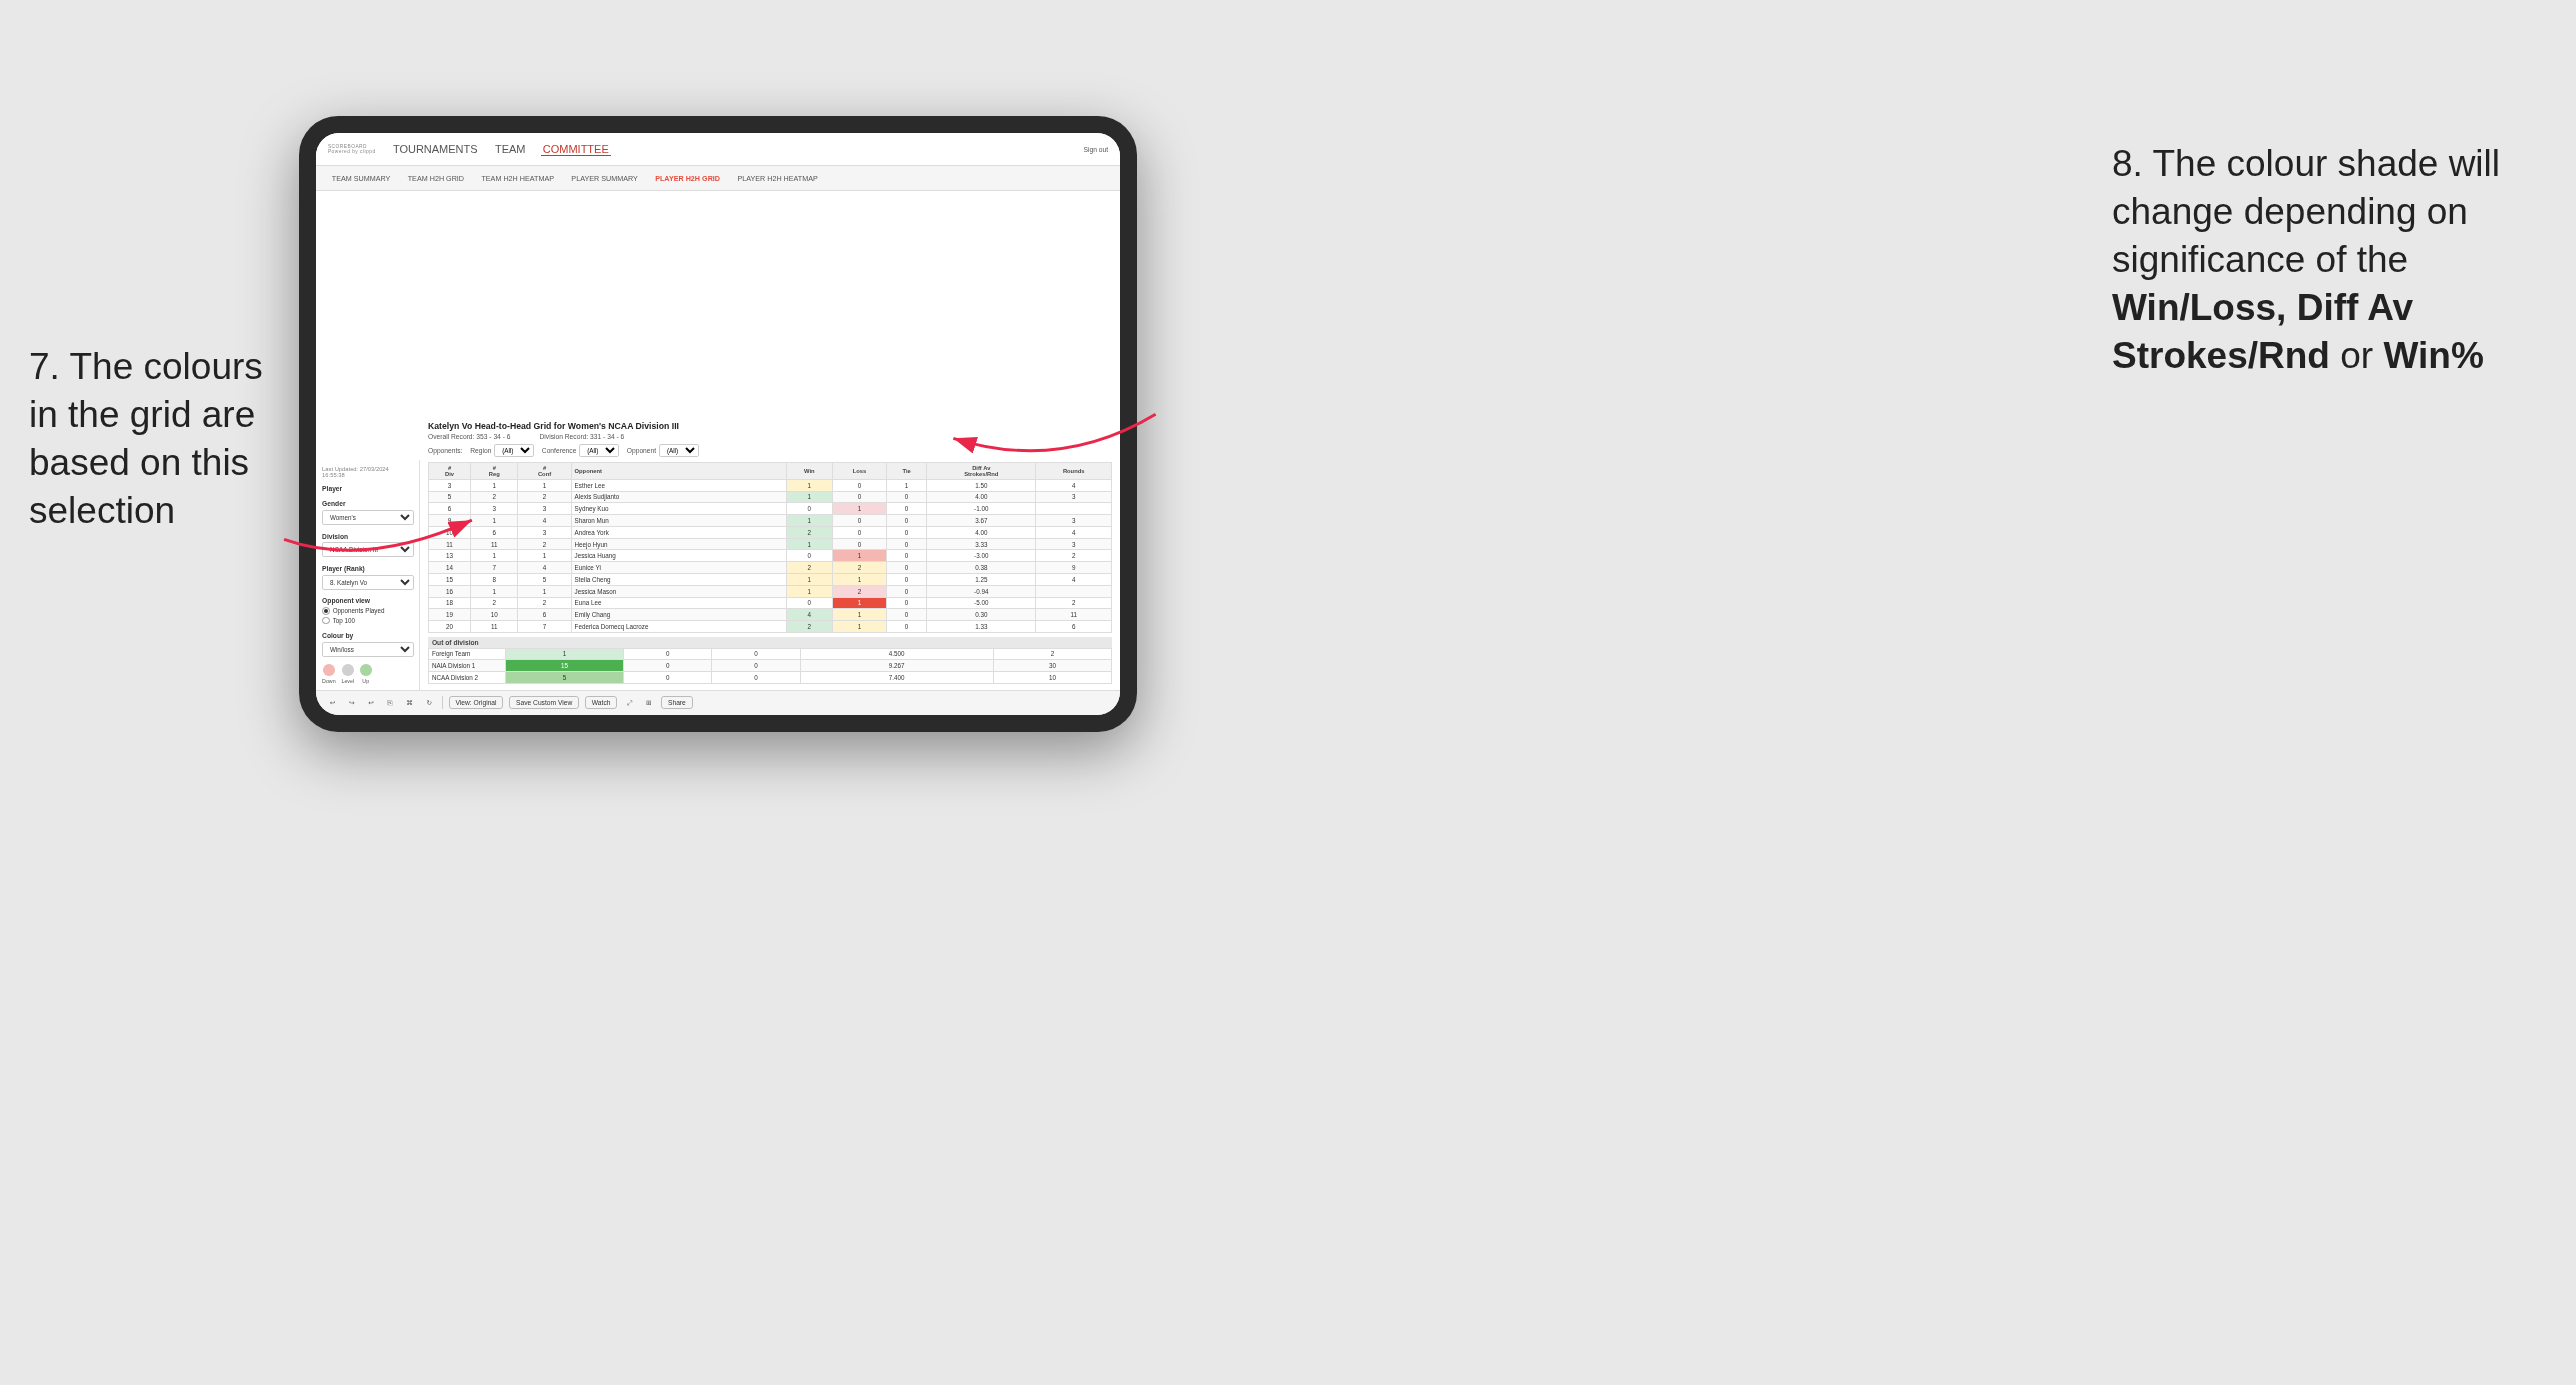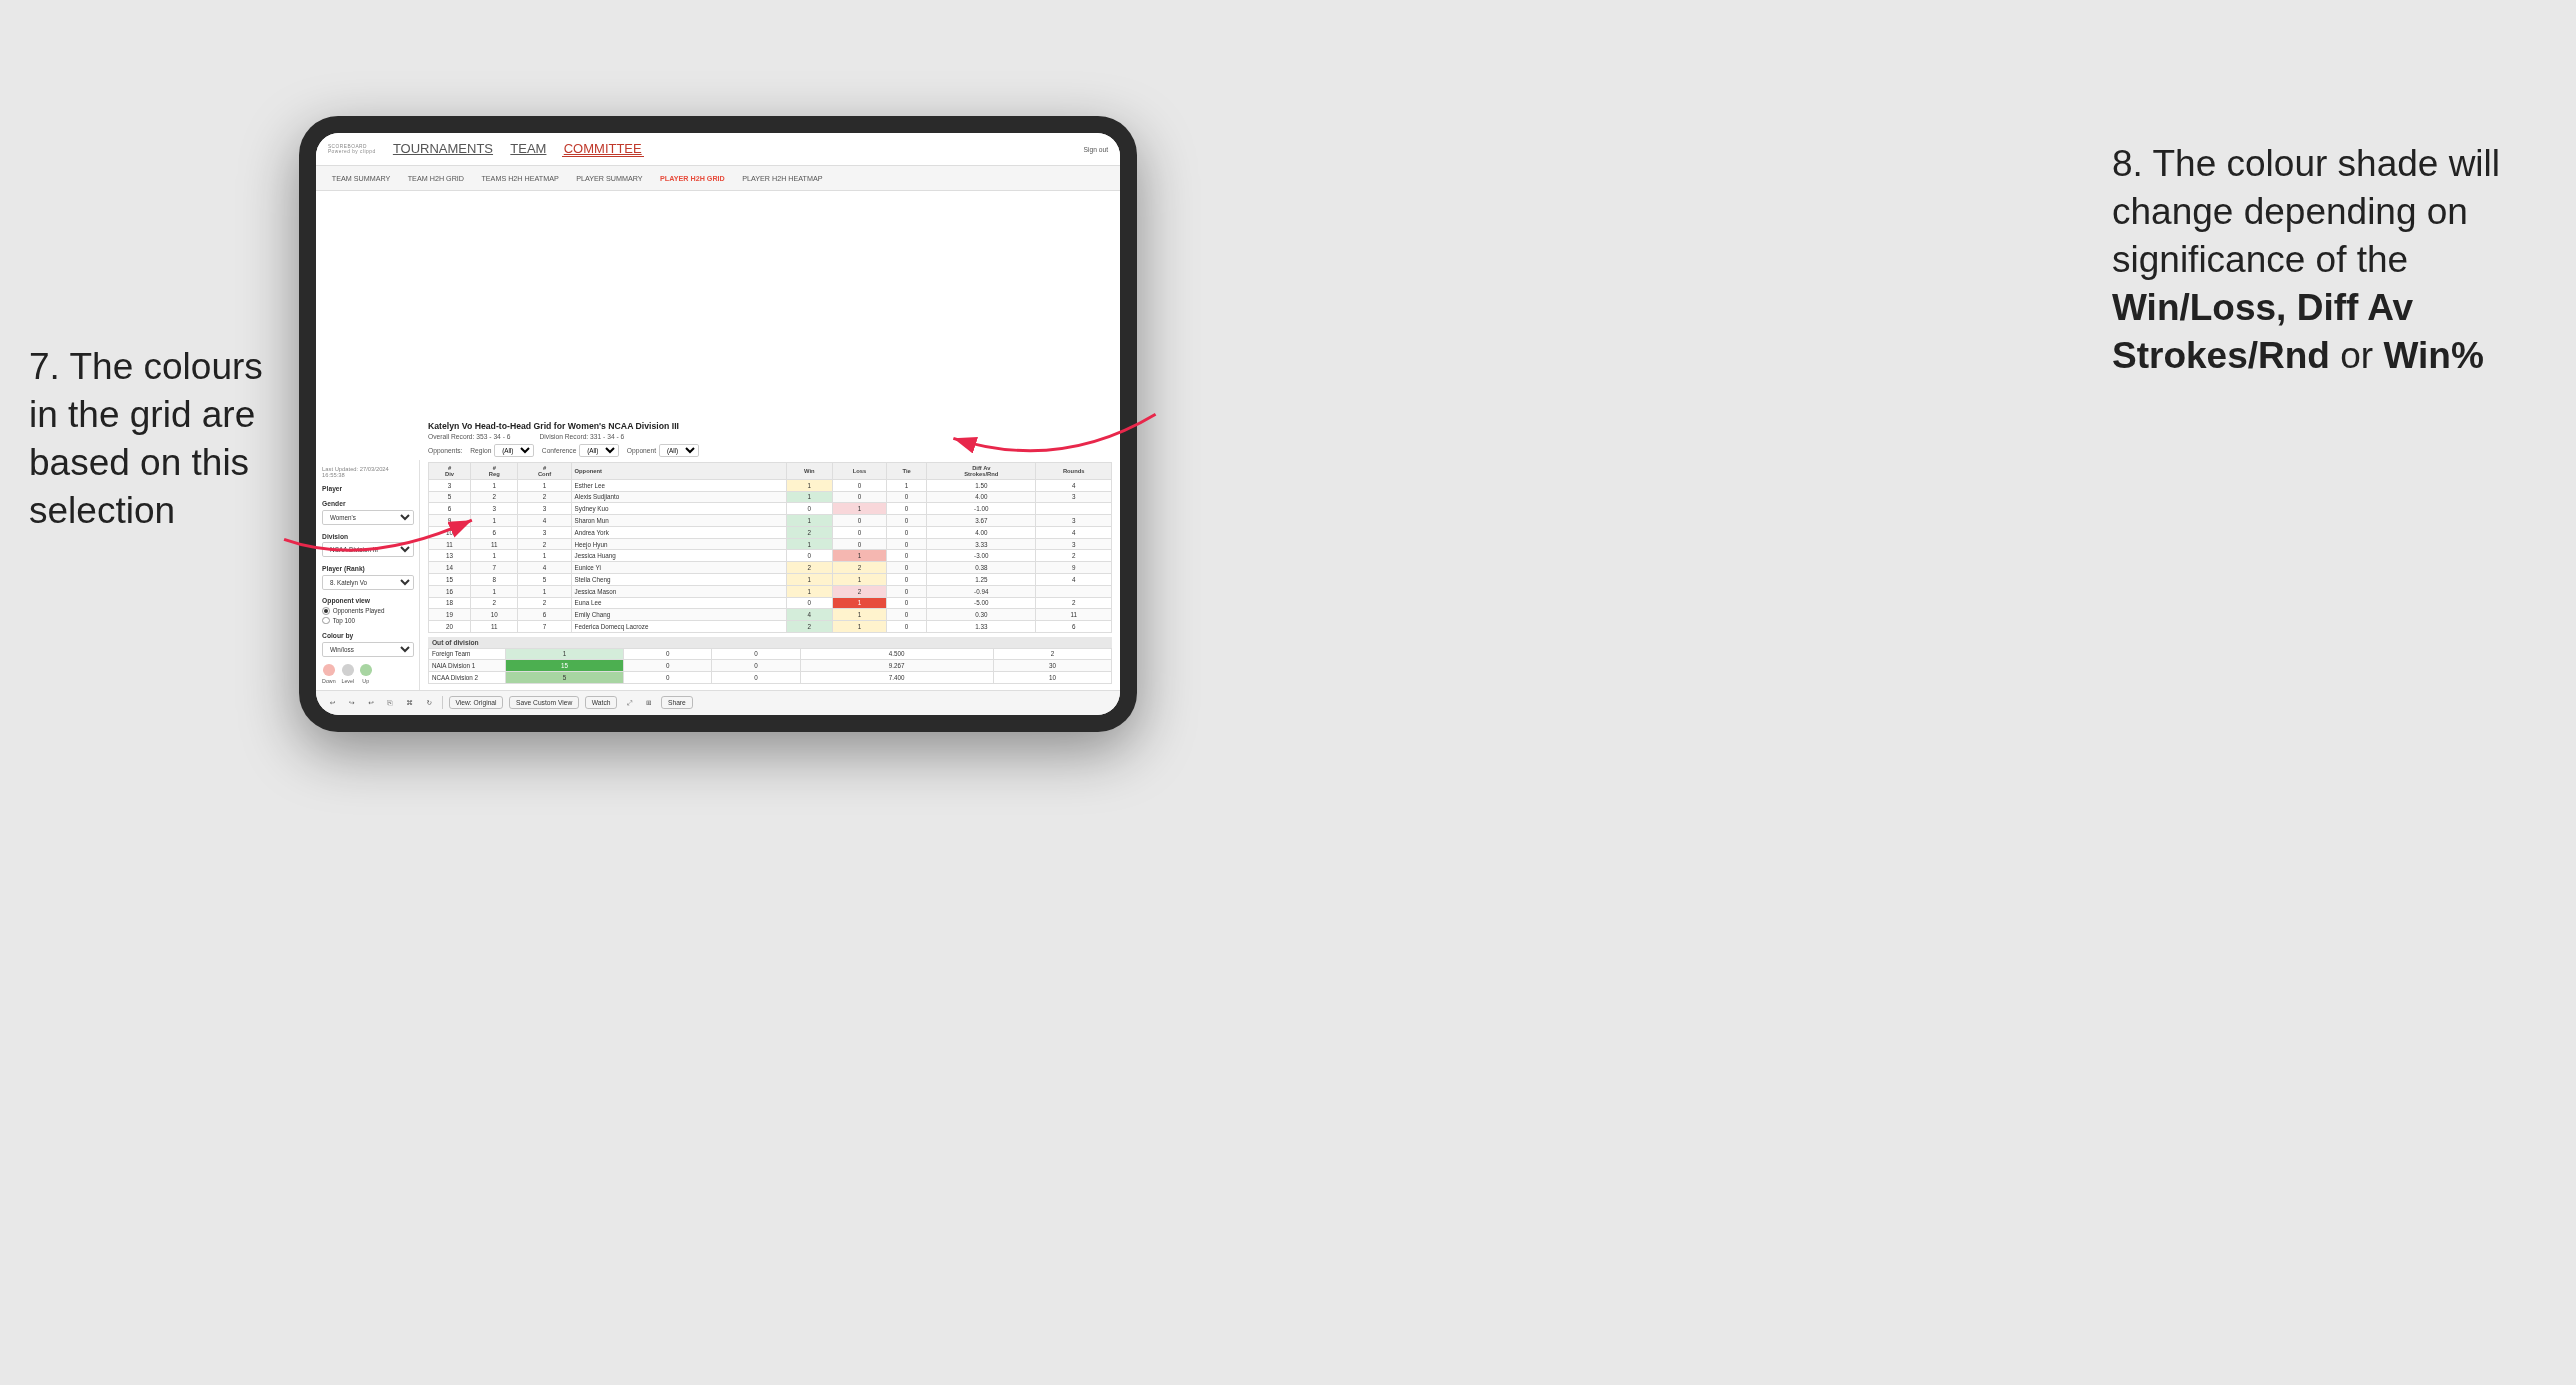--- a/index.html
+++ b/index.html
@@ -56,25 +56,24 @@
       font-size: 4.8px;
       font-weight: 400;
       color: #888;
     }
     .nav-items {
       display: flex;
       gap: 13.5px;
       flex: 1;
     }
     .nav-item {
-      font-size: 13px;
+      font-size: 11px;
       color: #555;
       cursor: pointer;
       padding: 0 1.9px;
-      text-decoration: underline;
     }
     .nav-item.active {
       color: #c0392b;
       border-bottom: 1.9px solid #c0392b;
     }
     .sign-out {
       font-size: 6.7px;
       color: #555;
     }
 
@@ -341,21 +340,21 @@
         <span class="nav-item">TOURNAMENTS</span>
         <span class="nav-item">TEAM</span>
         <span class="nav-item active">COMMITTEE</span>
       </div>
       <div class="sign-out">Sign out</div>
     </div>
 
     <div class="sub-nav">
       <span class="sub-nav-item">TEAM SUMMARY</span>
       <span class="sub-nav-item">TEAM H2H GRID</span>
-      <span class="sub-nav-item">TEAMS H2H HEATMAP</span>
+      <span class="sub-nav-item">TEAM H2H HEATMAP</span>
       <span class="sub-nav-item">PLAYER SUMMARY</span>
       <span class="sub-nav-item active">PLAYER H2H GRID</span>
       <span class="sub-nav-item">PLAYER H2H HEATMAP</span>
     </div>
 
     <div class="main-content">
 
       <div class="sidebar">
         <div class="sidebar-meta">Last Updated: 27/03/2024<br>16:55:38</div>
 

